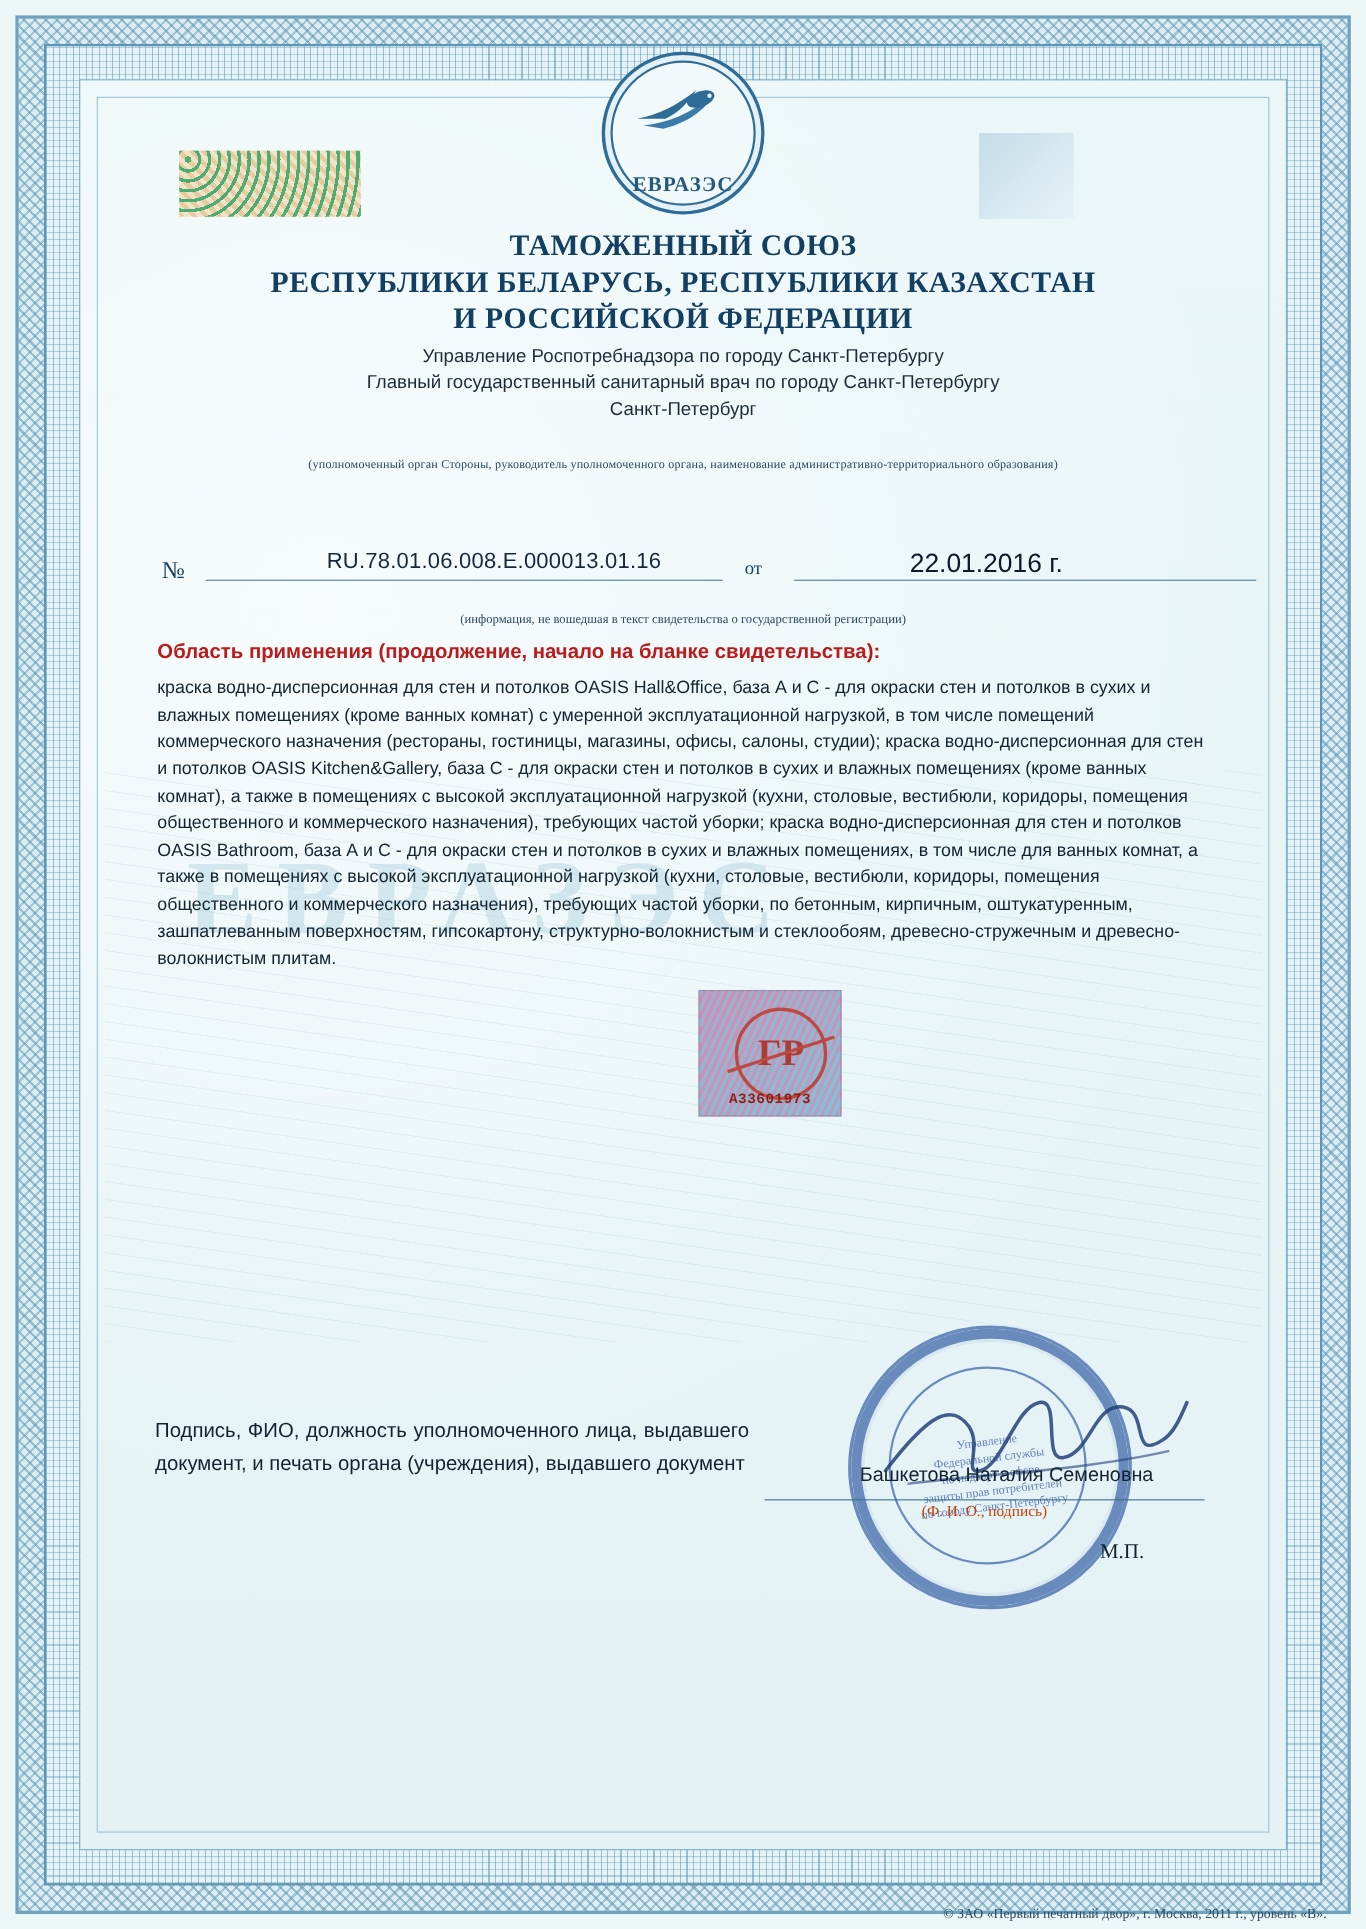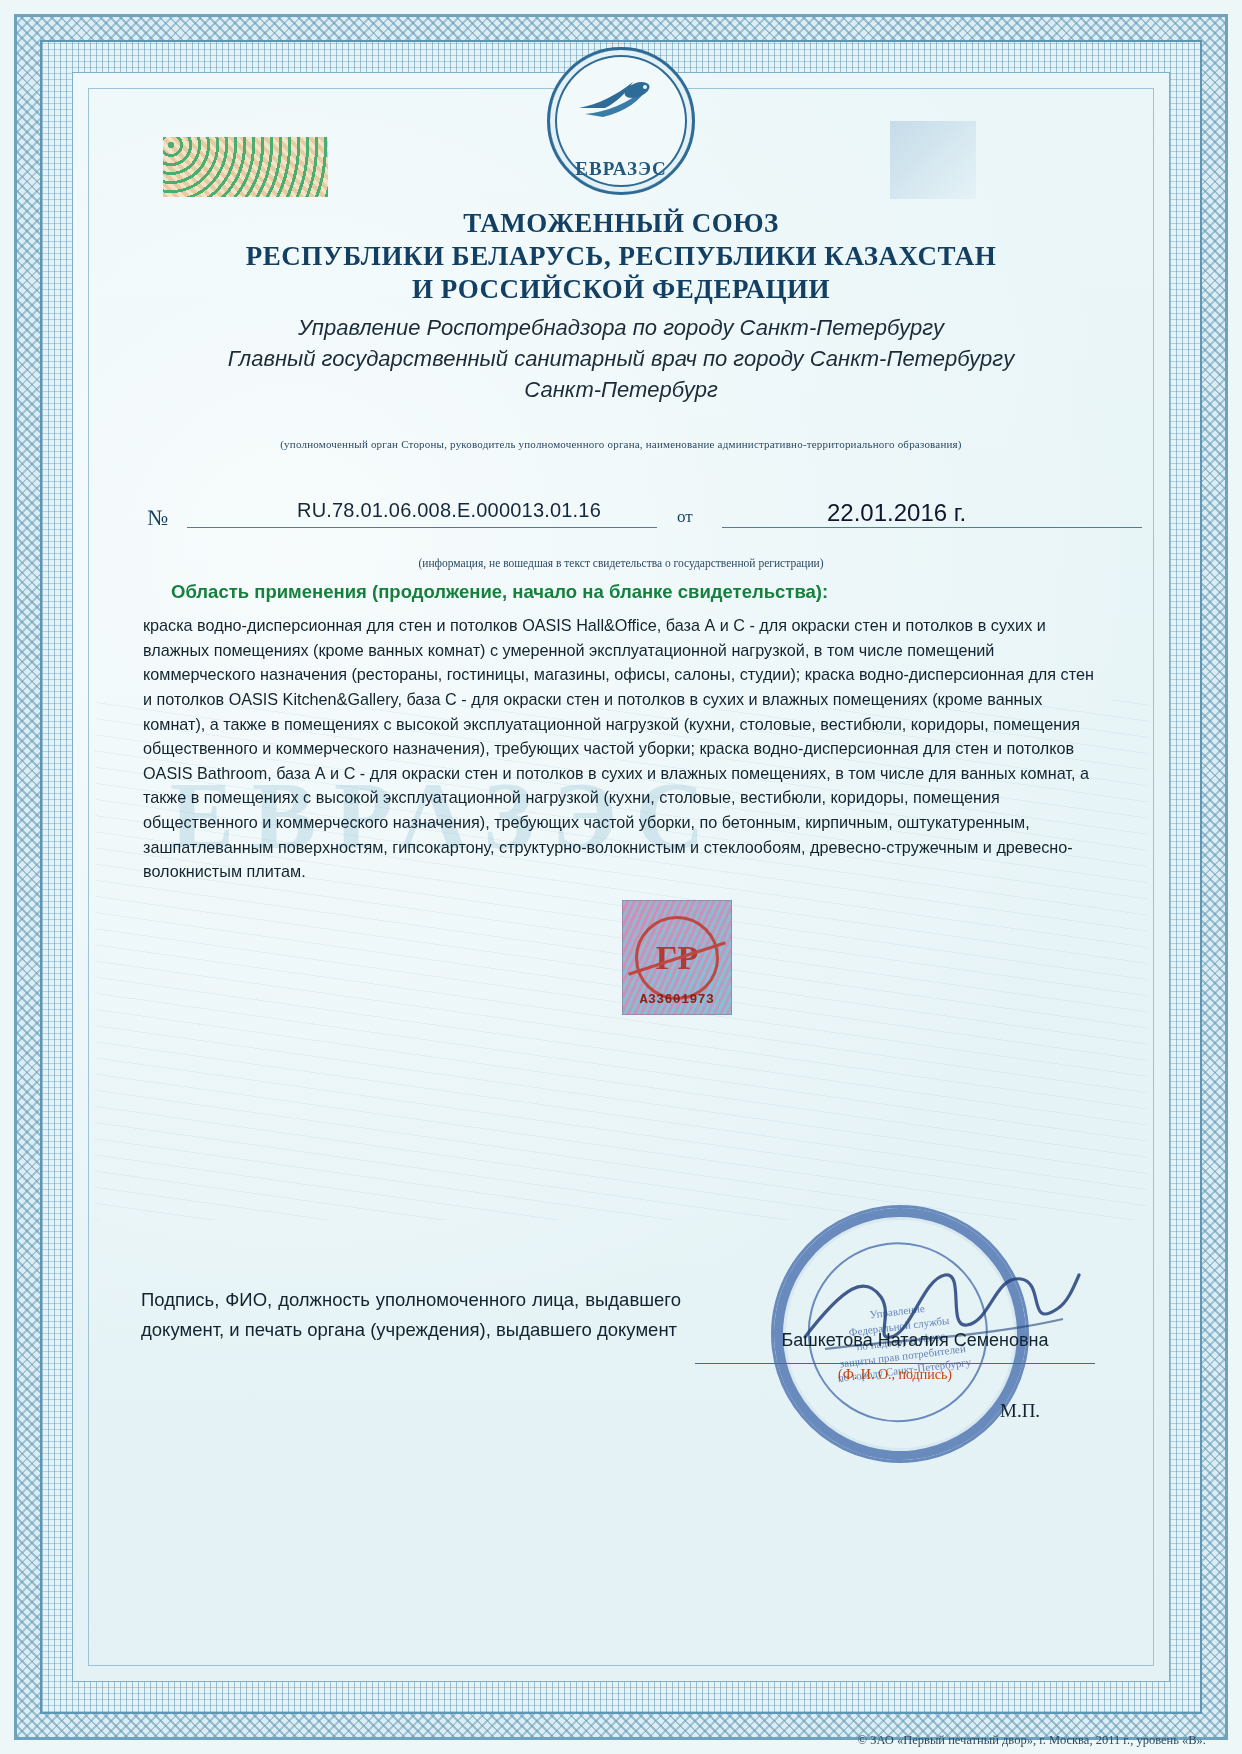--- a/index.html
+++ b/index.html
@@ -151,24 +151,23 @@
   .t-union {
     font-family: "Liberation Serif", serif;
     font-weight: bold;
     font-size: 27px;
     color: #123f62;
     letter-spacing: .5px;
     line-height: 1.22;
   }
   .org-lines {
     margin-top: 6px;
-    font-size: 22px;
+    font-size: 17px;
     color: #1b2b38;
     line-height: 1.42;
-    font-style: italic;
   }
   .small-note {
     margin-top: 32px;
     font-family: "Liberation Serif", serif;
     font-size: 11px;
     color: #2b4a63;
     letter-spacing: .2px;
   }
 
   .doc-title {
@@ -241,46 +240,46 @@
     color: #2b4a63;
   }
 
   
   .scope-heading {
     position: absolute;
     top: 486px;
     left: 48px;
     font-size: 18.5px;
     font-weight: bold;
-    color: #15803d;
-    margin-left: 28px;
+    color: #b91c1c;
   }
   .scope-body {
     position: absolute;
     top: 518px;
     left: 48px;
     width: 960px;
     font-size: 16.2px;
     line-height: 1.52;
     color: #11242f;
     text-align: left;
   }
 
   
   .excise {
     position: absolute;
-    left: 527px; top: 805px;
+    left: 540px; top: 805px;
     width: 108px; height: 113px;
     background:
       repeating-linear-gradient(115deg, rgba(120,190,215,.55) 0 3px, rgba(215,120,160,.5) 3px 6px),
       linear-gradient(140deg, #cfa0c6, #8fc6dd);
     border: 1px solid rgba(120,80,120,.35);
     display: flex;
     align-items: center;
     justify-content: center;
+    padding-left: 20px;
   }
   .excise-inner {
     width: 78px; height: 78px;
     border: 3px solid #c0392b;
     border-radius: 50%;
     position: relative;
     display: flex;
     align-items: center;
     justify-content: center;
     opacity: .85;

